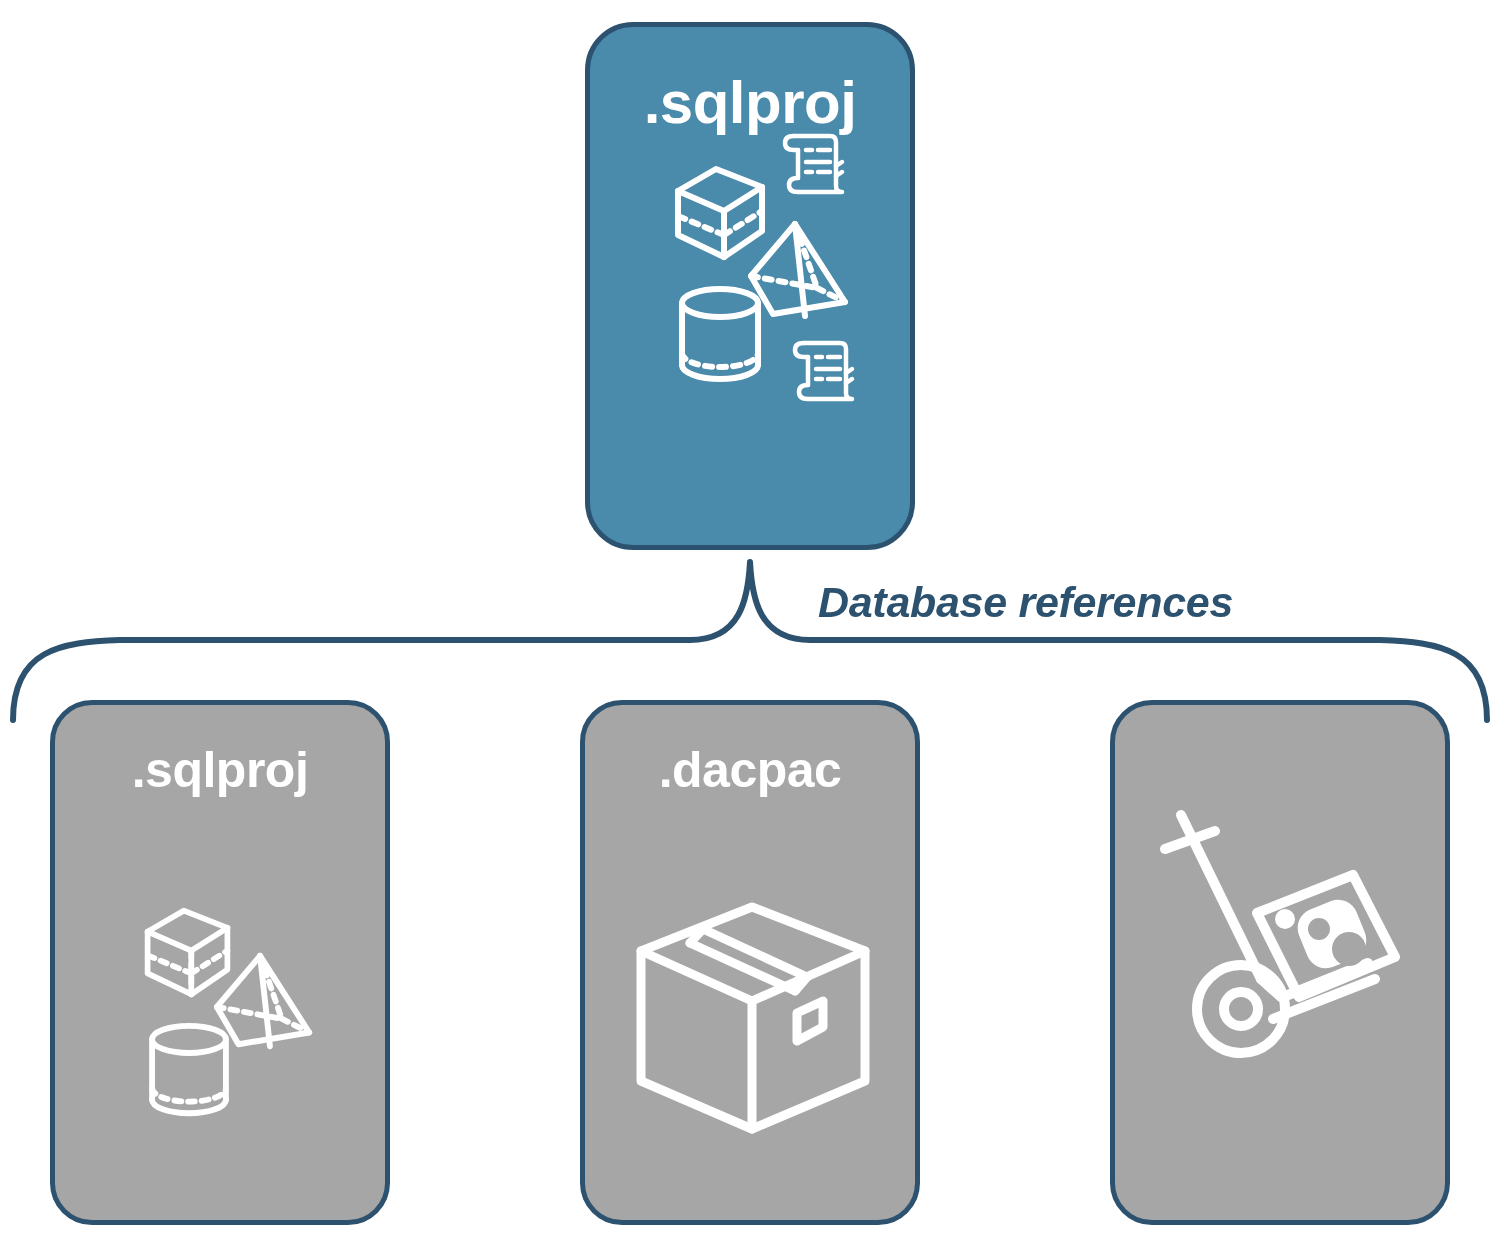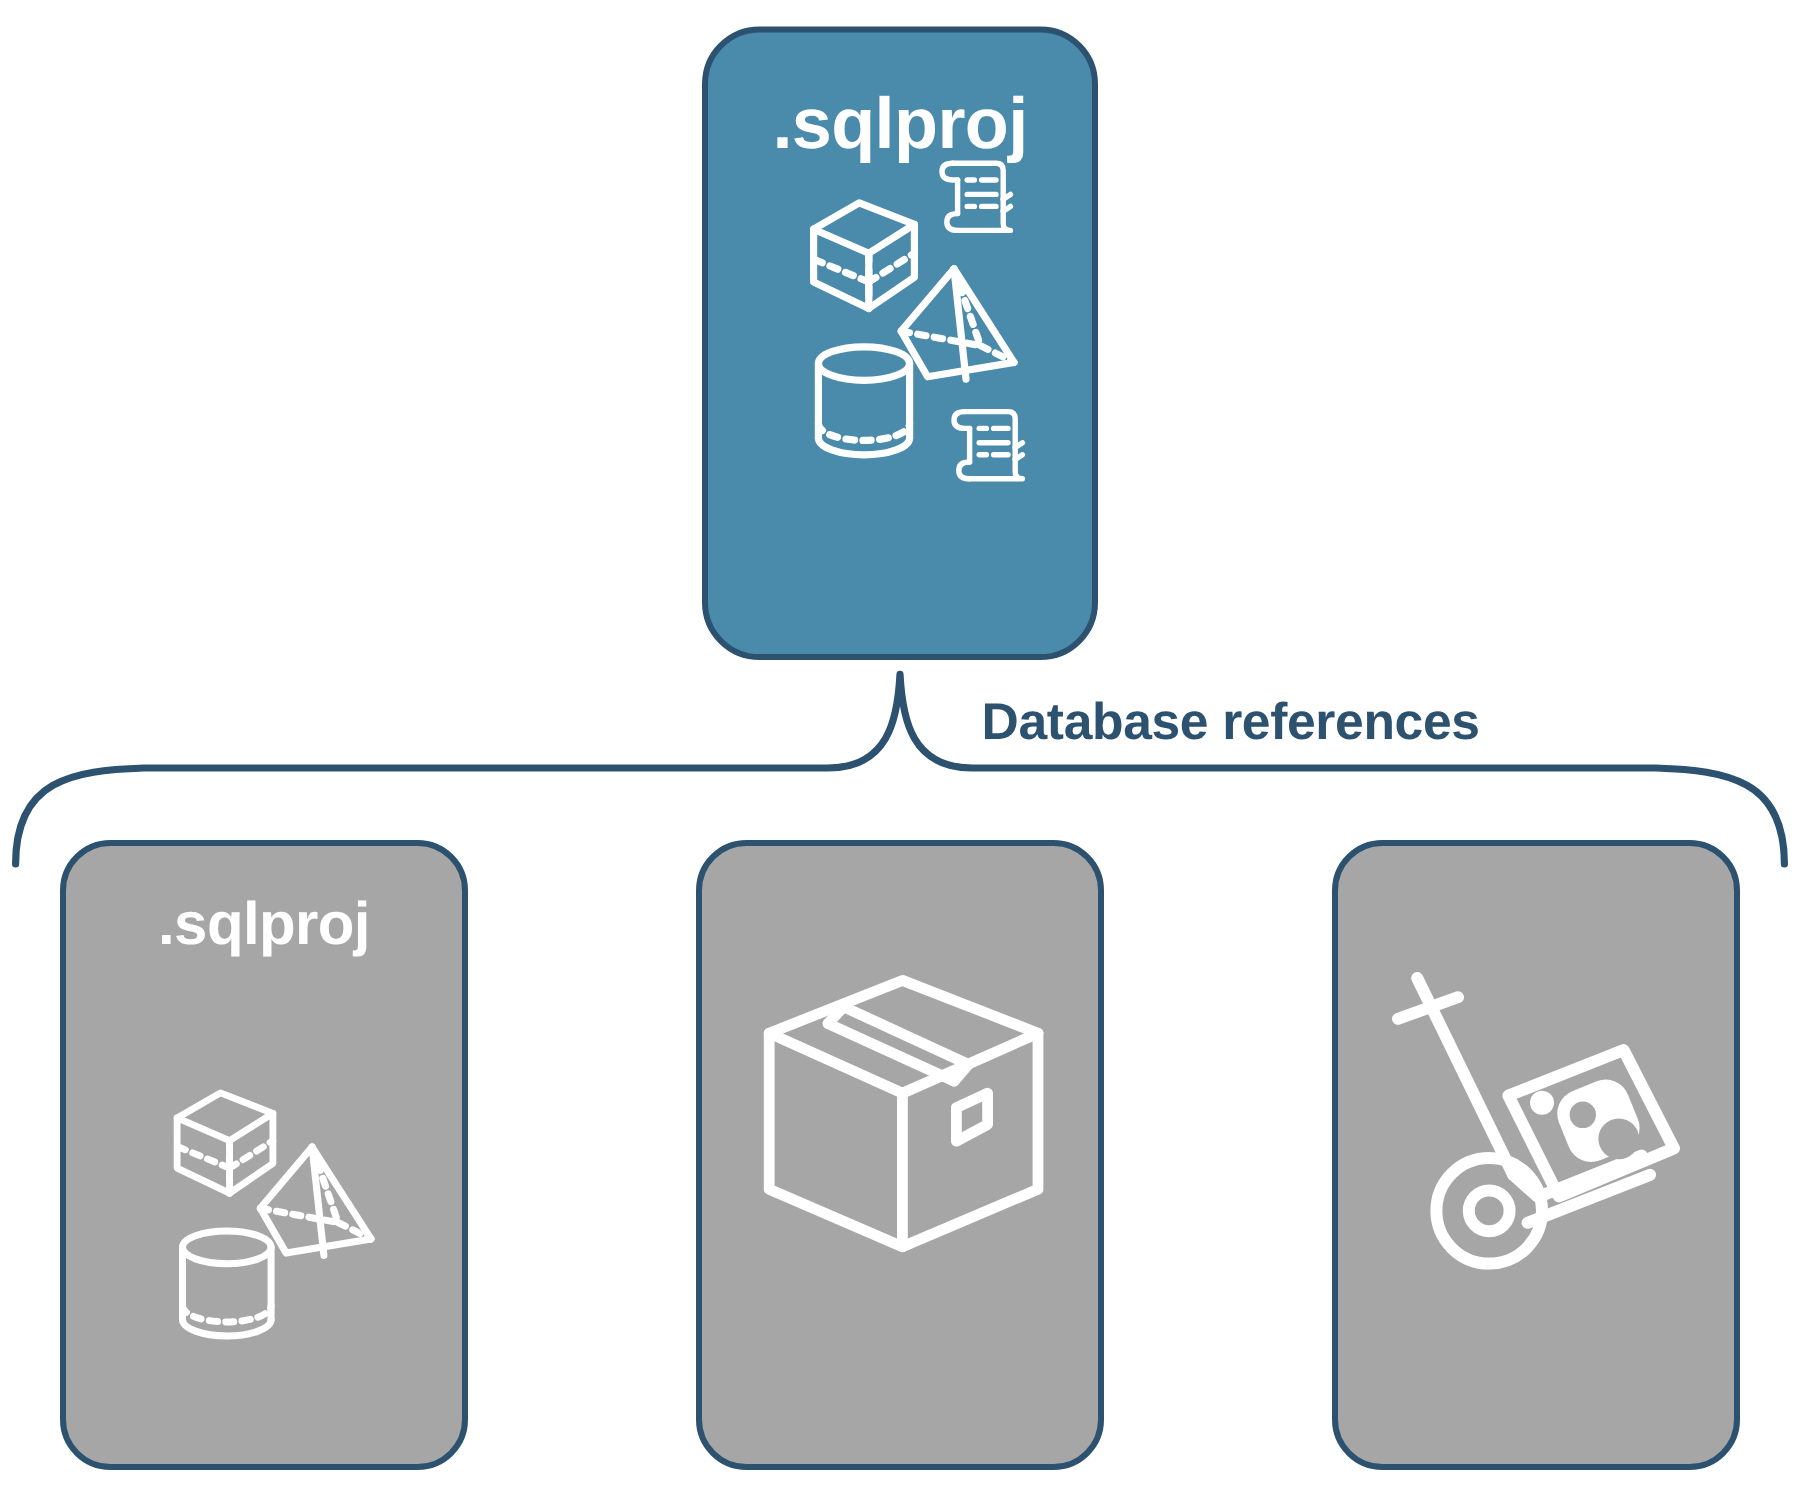--- a/index.html
+++ b/index.html
@@ -85,20 +85,21 @@
   #bracket-label {
     position: absolute;
     left: 818px;
     top: 578px;
     font-size: 43px;
     font-weight: bold;
     color: #2C5270;
     white-space: nowrap;
     letter-spacing: -0.3px;
     user-select: none;
+    font-style: italic;
   }
 
   .icon-svg { display: block; position: absolute; overflow: visible; }
 </style>
 </head>
 <body>
 
 <div id="stage">
 
   <div class="card" id="card-top">
@@ -215,20 +216,21 @@
           <line x1="83" y1="20" x2="83" y2="82"></line>
           <path d="M7 82 a38 14 0 0 0 76 0"></path>
           <path d="M7 70 a38 14 0 0 0 76 0" stroke-dasharray="7 7"></path>
         </g>
       </svg>
 
     </div>
   </div>
 
   <div class="card card-ref" id="card-dacpac">
+    <div class="card-title">.dacpac</div>
     <div class="card-icons">
 
       <svg class="icon-svg" style="left:42px; top:98px;" width="250" height="250" viewBox="0 0 250 250">
         <g fill="none" stroke="#ffffff" stroke-width="9" stroke-linejoin="round" stroke-linecap="round">
 
           <polygon points="125,14 238,58 238,188 125,236 14,188 14,58"></polygon>
 
           <polyline points="14,58 125,108 238,58"></polyline>
 
           <line x1="125" y1="108" x2="125" y2="236"></line>

